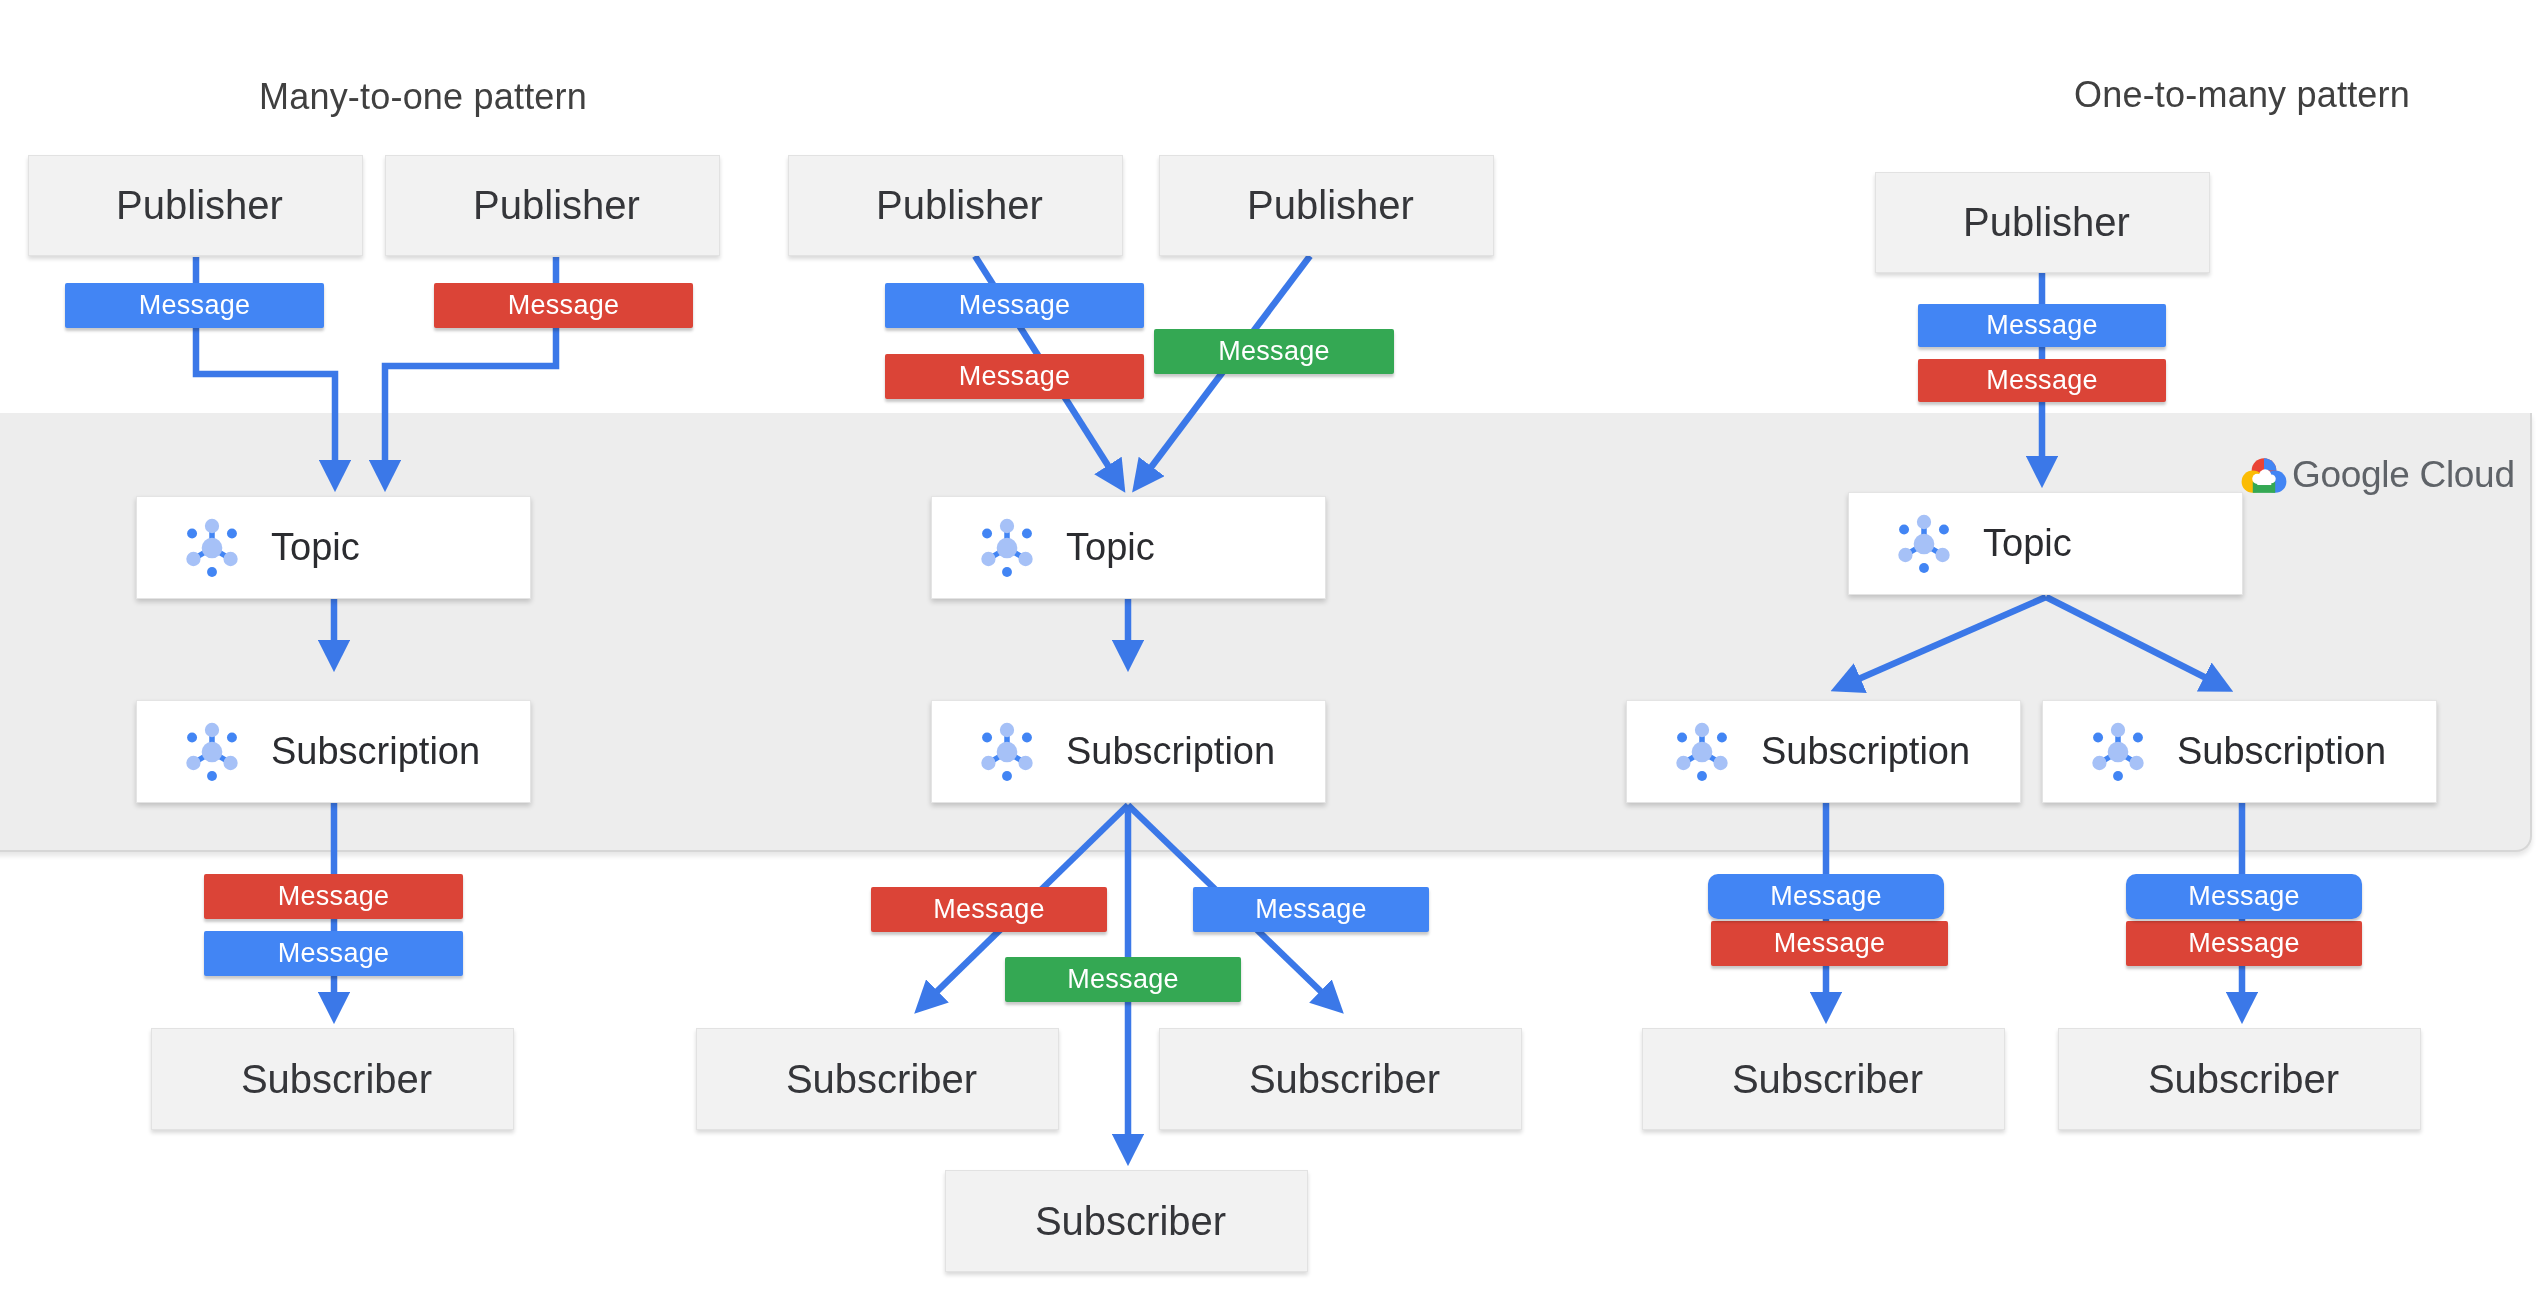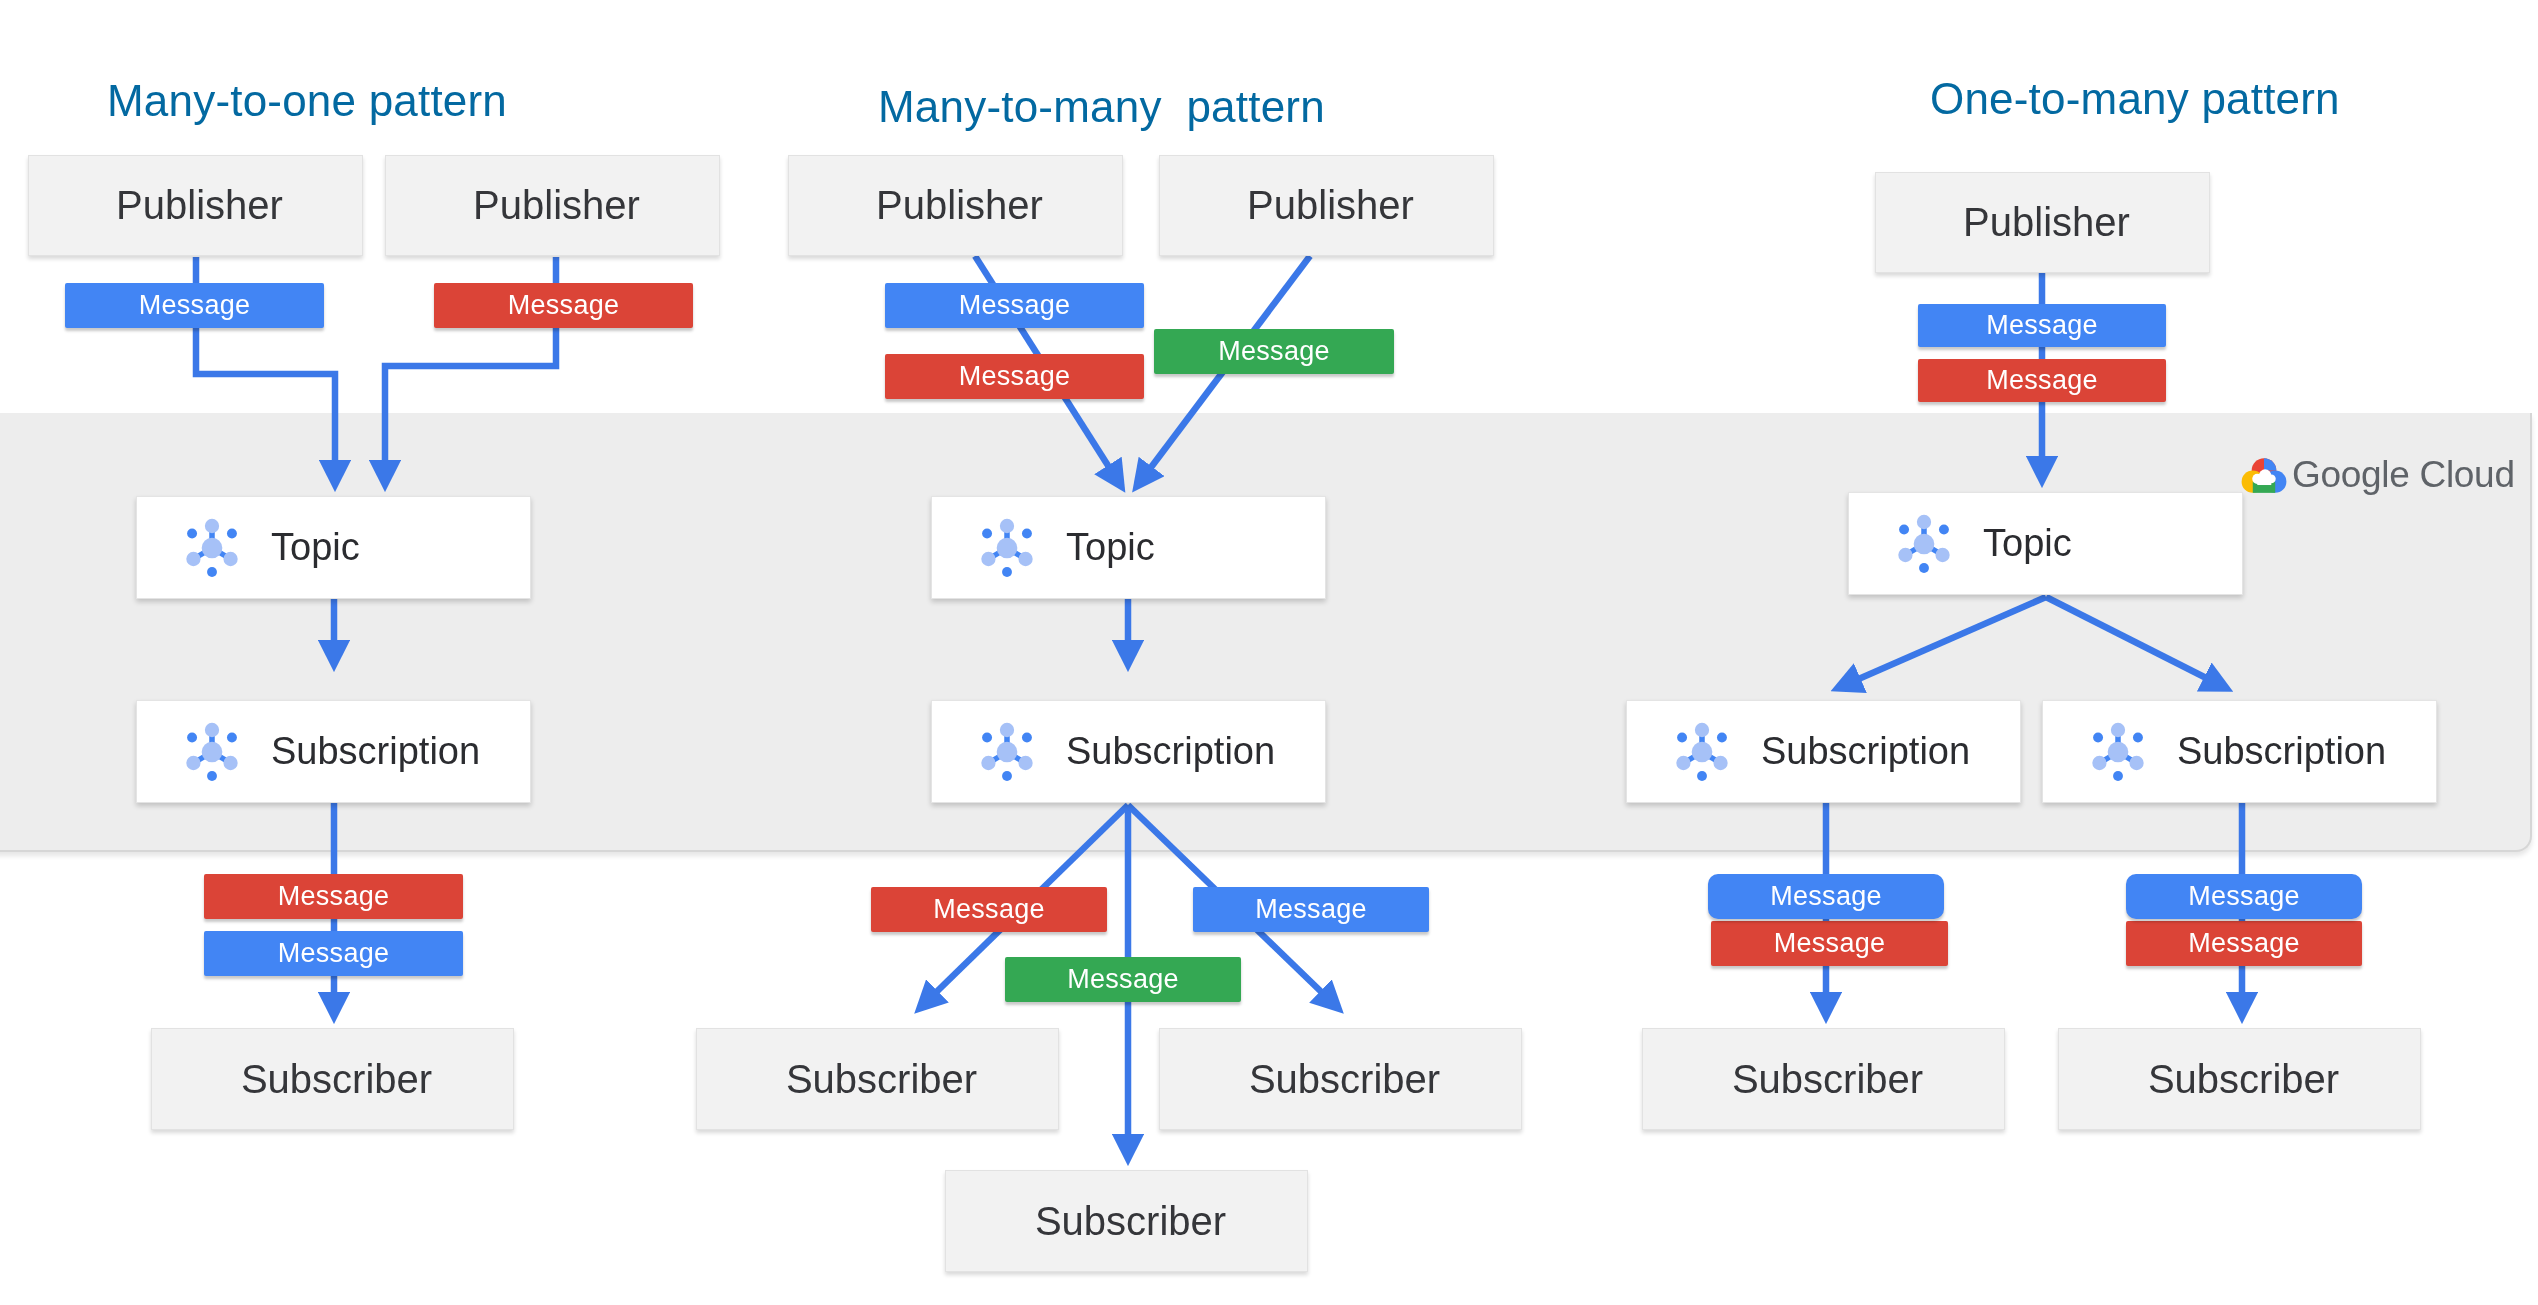--- a/index.html
+++ b/index.html
@@ -7,21 +7,21 @@
     position:relative;width:2538px;height:1305px;background:#ffffff;overflow:hidden;
     font-family:"Liberation Sans","DejaVu Sans",sans-serif;
   }
   .band{
     position:absolute;left:-24px;top:413px;width:2554px;height:437px;
     background:#EDEDED;border-right:2px solid #D6D6D6;border-bottom:2px solid #D6D6D6;
     border-bottom-right-radius:16px;box-shadow:0 4px 5px rgba(0,0,0,0.10);z-index:1;
   }
   .wires{position:absolute;left:0;top:0;z-index:2;}
   .col-title{
-    position:absolute;width:480px;text-align:left;font-size:44px;color:#0369a1;
+    position:absolute;width:480px;text-align:right;font-size:36px;color:#404040;
     letter-spacing:.2px;z-index:3;white-space:pre;
   }
   .box{position:absolute;display:flex;align-items:center;justify-content:center;z-index:4;box-sizing:border-box;padding-left:8px;}
   .gbox{
     width:335px;height:101px;background:#F2F2F2;border:1px solid #E2E2E2;
     box-shadow:0 3px 4px rgba(0,0,0,0.15);font-size:40px;color:#35363a;
   }
   .sbox{width:363px;height:102px;}
   .wbox{
     position:absolute;width:395px;height:103px;background:#ffffff;border:1px solid #E4E4E4;
@@ -84,21 +84,20 @@
       <path d="M1128 805 L1338 1008" marker-end="url(#arw)"></path>
       <path d="M2042 273 V480" marker-end="url(#arw)"></path>
       <path d="M2046 597 L1838 688" marker-end="url(#arw)"></path>
       <path d="M2046 597 L2226 688" marker-end="url(#arw)"></path>
       <path d="M1826 803 V1016" marker-end="url(#arw)"></path>
       <path d="M2242 803 V1016" marker-end="url(#arw)"></path>
     </g>
   </svg>
 
   <div class="col-title" style="left:107px;top:76px">Many-to-one pattern</div>
-  <div class="col-title" style="left:878px;top:82px">Many-to-many  pattern</div>
   <div class="col-title" style="left:1930px;top:74px">One-to-many pattern</div>
 
   <div class="box gbox" style="left:28px;top:155px">Publisher</div>
   <div class="box gbox" style="left:385px;top:155px">Publisher</div>
   <div class="box gbox" style="left:788px;top:155px">Publisher</div>
   <div class="box gbox" style="left:1159px;top:155px">Publisher</div>
   <div class="box gbox" style="left:1875px;top:172px">Publisher</div>
 
   <div class="wbox" style="left:136px;top:496px">
     <svg class="psicon" width="66" height="66" viewBox="0 0 48 48">

